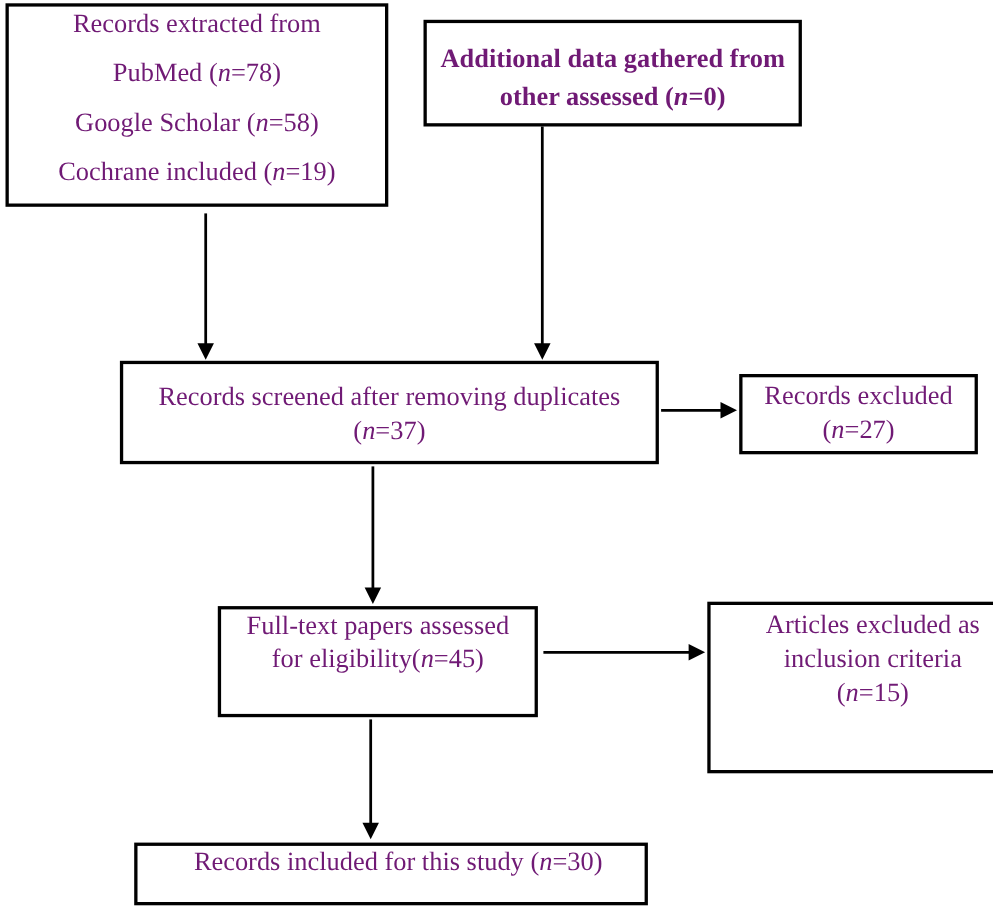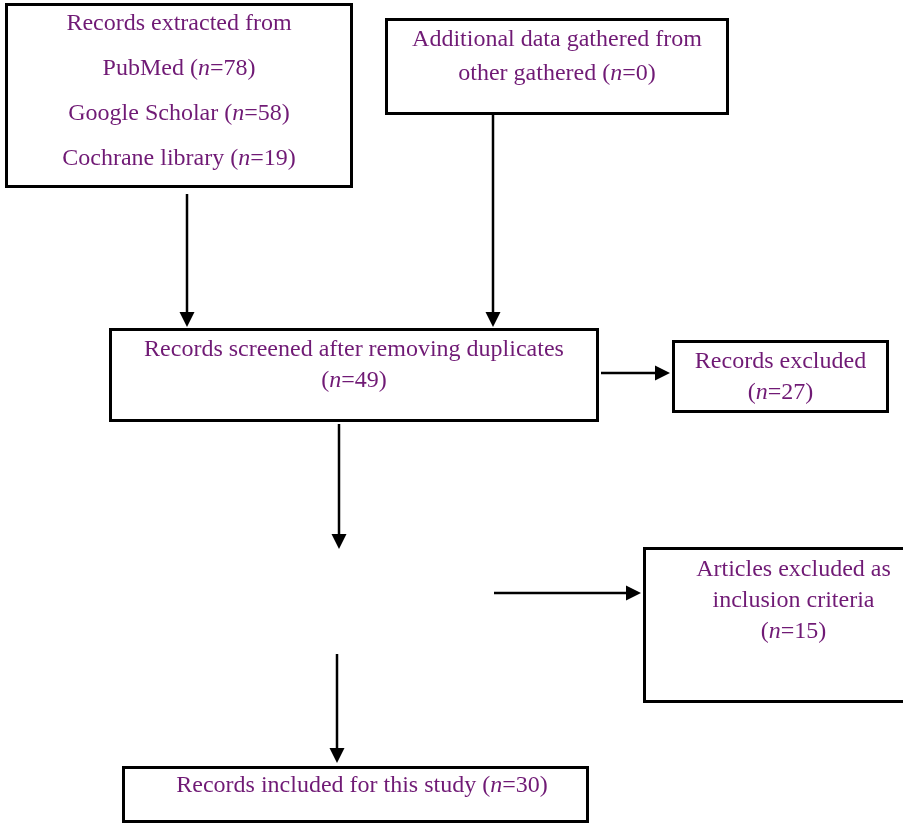--- a/index.html
+++ b/index.html
@@ -24,22 +24,22 @@
     text-align: center;
     font-size: 24px;
     line-height: 31px;
   }
   .box .line { white-space: nowrap; }
   .nvar { font-style: italic; }
 
   
   .box-sources   { left: 5px;   top: 3px;   width: 348px; height: 185px; line-height: 45px; }
   .box-sources .content { transform: translateY(-6px); }
-  .box-additional{ left: 385px; top: 18px;  width: 344px; height: 97px;  line-height: 34px; padding-top: 0px; }
-  .box-screened  { left: 109px; top: 328px; width: 490px; height: 94px;  padding-top: 2px; }
+  .box-additional{ left: 385px; top: 18px;  width: 344px; height: 97px;  line-height: 34px; padding-top: 16px; font-weight: bold; }
+  .box-screened  { left: 109px; top: 328px; width: 490px; height: 94px;  padding-top: 15px; }
   .box-rexcluded { left: 672px; top: 340px; width: 217px; height: 73px;  padding-top: 2px; }
   .box-fulltext  { left: 198px; top: 551px; width: 291px; height: 101px; line-height: 30px; }
   .box-aexcluded { left: 643px; top: 547px; width: 301px; height: 156px; padding-top: 3px; }
   .box-included  { left: 122px; top: 766px; width: 467px; height: 57px;  text-align: center; padding: 2px 0 0 13px; line-height: 27px; }
 
   .arrow-layer {
     position: absolute;
     left: 0; top: 0;
     width: 903px; height: 825px;
     pointer-events: none;
@@ -50,39 +50,43 @@
 </head>
 <body>
 
 <div class="canvas">
 
   <div class="box box-sources">
     <div class="content">
       <div class="line"><span>Records extracted from</span><i class="nvar"></i><span></span></div>
       <div class="line"><span>PubMed (</span><i class="nvar">n</i><span>=78)</span></div>
       <div class="line"><span>Google Scholar (</span><i class="nvar">n</i><span>=58)</span></div>
-      <div class="line"><span>Cochrane library (</span><i class="nvar">n</i><span>=19)</span></div>
+      <div class="line"><span>Cochrane included (</span><i class="nvar">n</i><span>=19)</span></div>
     </div>
   </div>
 
   <div class="box box-additional">
     <div class="line"><span>Additional data gathered from</span><i class="nvar"></i><span></span></div>
-    <div class="line"><span>other gathered (</span><i class="nvar">n</i><span>=0)</span></div>
+    <div class="line"><span>other assessed (</span><i class="nvar">n</i><span>=0)</span></div>
   </div>
 
   <div class="box box-screened">
     <div class="line"><span>Records screened after removing duplicates</span><i class="nvar"></i><span></span></div>
-    <div class="line"><span>(</span><i class="nvar">n</i><span>=49)</span></div>
+    <div class="line"><span>(</span><i class="nvar">n</i><span>=37)</span></div>
   </div>
 
   <div class="box box-rexcluded">
     <div class="line"><span>Records excluded</span><i class="nvar"></i><span></span></div>
     <div class="line"><span>(</span><i class="nvar">n</i><span>=27)</span></div>
   </div>
 
+  <div class="box box-fulltext">
+    <div class="line"><span>Full-text papers assessed</span><i class="nvar"></i><span></span></div>
+    <div class="line"><span>for eligibility(</span><i class="nvar">n</i><span>=45)</span></div>
+  </div>
 
   <div class="box box-aexcluded">
     <div class="line"><span>Articles excluded as</span><i class="nvar"></i><span></span></div>
     <div class="line"><span>inclusion criteria</span><i class="nvar"></i><span></span></div>
     <div class="line"><span>(</span><i class="nvar">n</i><span>=15)</span></div>
   </div>
 
   <div class="box box-included">
     <div class="line"><span>Records included for this study (</span><i class="nvar">n</i><span>=30)</span></div>
   </div>

